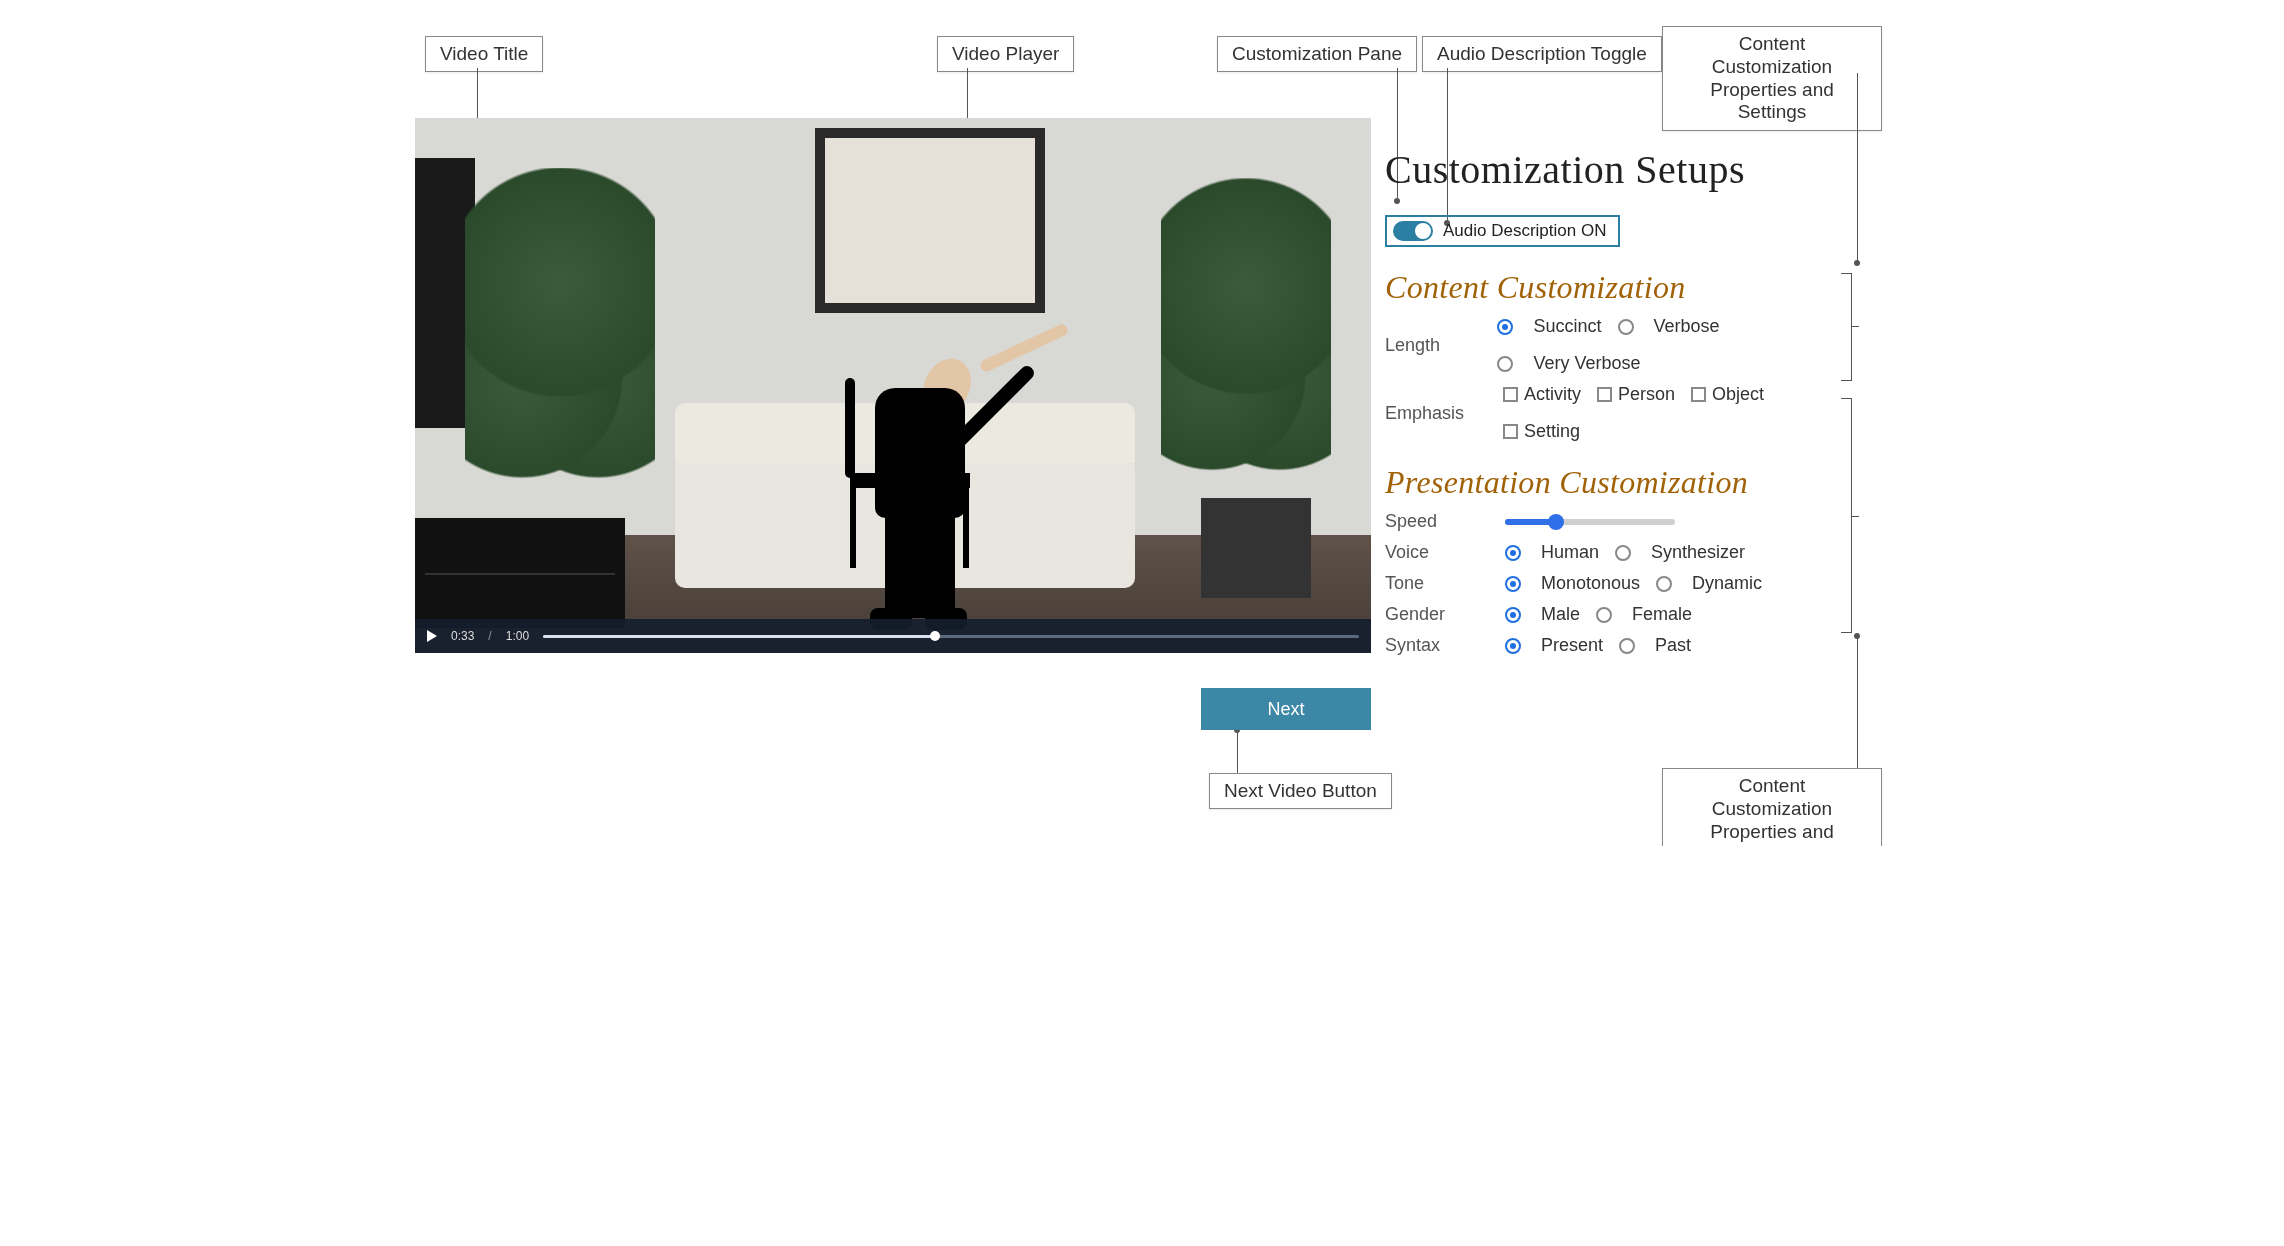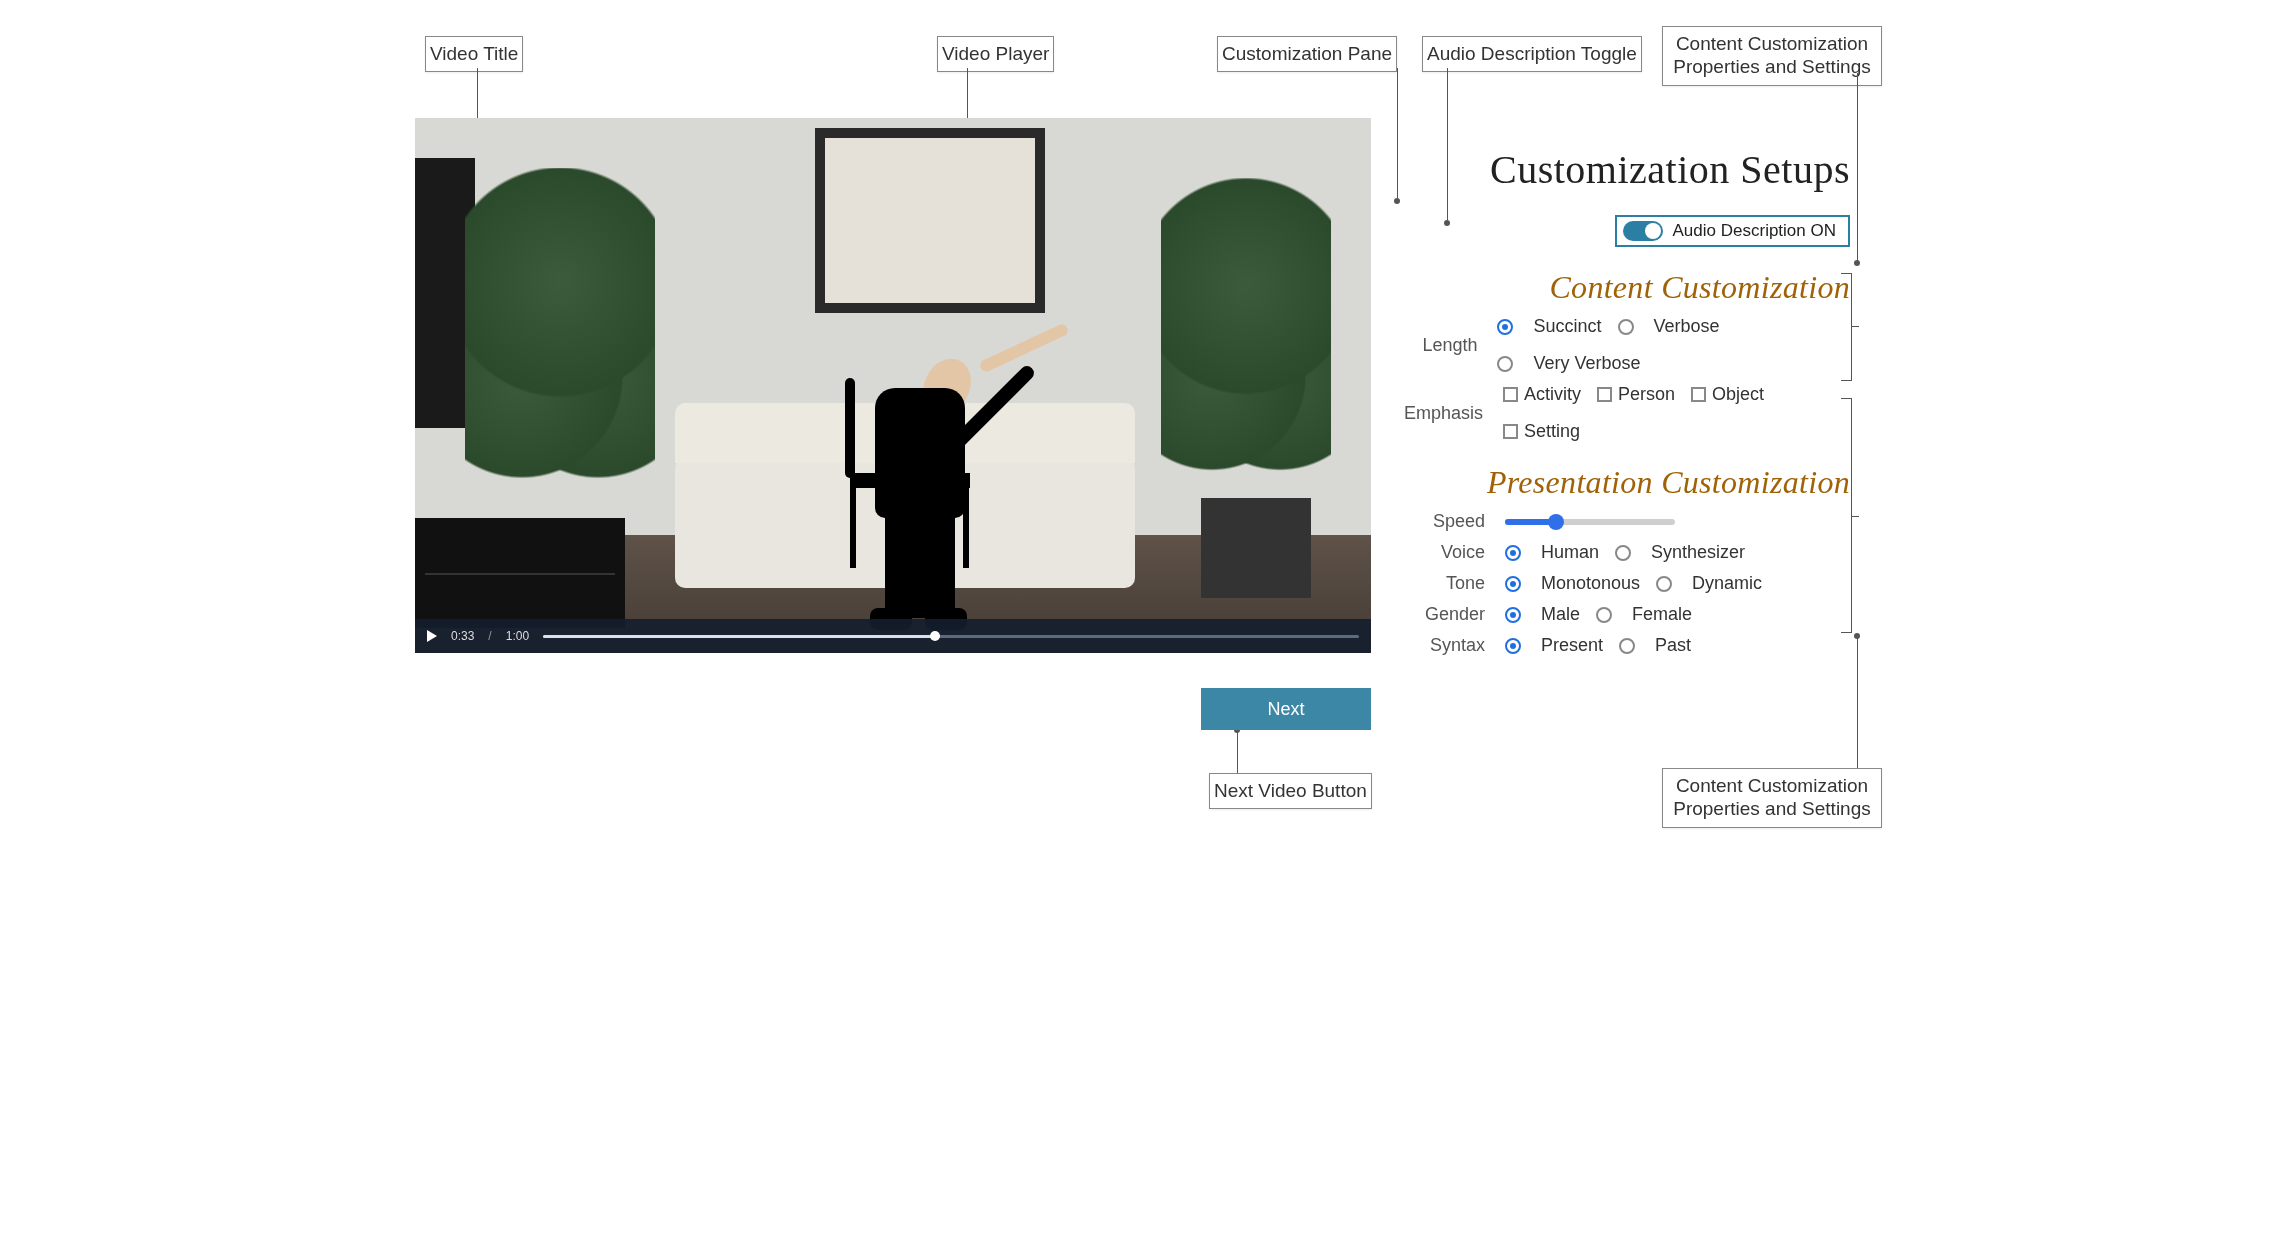--- a/index.html
+++ b/index.html
@@ -10,21 +10,21 @@
       width: 100%;
       padding: 18px;
       font-size: 19px;
     }
 
     
     .callout {
       position: absolute;
       background: #fff;
       border: 1px solid #888;
-      padding: 6px 4px;
+      padding: 6px 14px;
       font-size: 19px;
       color: #333;
       white-space: nowrap;
       box-shadow: 0 1px 2px rgba(0,0,0,0.08);
     }
     .callout-multi { white-space: normal; text-align: center; line-height: 1.2; width: 220px; }
 
     .stage { position: relative; width: 1490px; height: 810px; margin: 0 auto; }
 
     
@@ -68,21 +68,21 @@
     .video-controls { position: absolute; left:0; right:0; bottom:0; height: 34px; background: rgba(20,30,45,0.9); display:flex; align-items:center; padding:0 12px; gap:14px; color:#ddd; font-size:12px; }
     .play-btn { width:0; height:0; border-left:10px solid #fff; border-top:6px solid transparent; border-bottom:6px solid transparent; cursor:pointer; }
     .time-sep { opacity:.6; }
     .progress { flex:1; height:3px; background:#5a6b80; position:relative; border-radius:2px; }
     .progress-fill { position:absolute; left:0; top:0; bottom:0; width:48%; background:#d8e2ee; border-radius:2px; }
     .progress-thumb { position:absolute; left:48%; top:50%; width:10px; height:10px; background:#fff; border-radius:50%; transform:translate(-50%,-50%); }
 
     .next-btn { position:absolute; top: 670px; left: 804px; width: 170px; height: 42px; background:#3d87a6; color:#fff; border:none; font-size:18px; cursor:pointer; }
 
     
-    .pane { position: absolute; left: 988px; top: 128px; width: 465px; text-align: right; }
+    .pane { position: absolute; left: 988px; top: 128px; width: 465px; }
     .pane h1 { font-family: Georgia, "Times New Roman", serif; font-weight:400; font-size: 40px; color:#222; margin-bottom: 22px; letter-spacing:.5px; }
     .pane h2 { font-family: Georgia, "Times New Roman", serif; font-weight:400; font-size: 32px; color:#a16207; margin: 22px 0 10px; letter-spacing:.3px;font-style:italic; }
 
     .toggle-box { display:inline-flex; align-items:center; gap:10px; border:2px solid #2a7fa3; padding:4px 12px 4px 6px; }
     .toggle-track { width:40px; height:20px; background:#2a7fa3; border-radius:10px; position:relative; }
     .toggle-thumb { position:absolute; right:2px; top:2px; width:16px; height:16px; background:#fff; border-radius:50%; }
     .toggle-label { font-size:17px; color:#222; }
 
     .row { display:flex; align-items:center; gap:20px; margin:10px 0; }
     .row-label { width:100px; color:#555; font-size:18px; }

